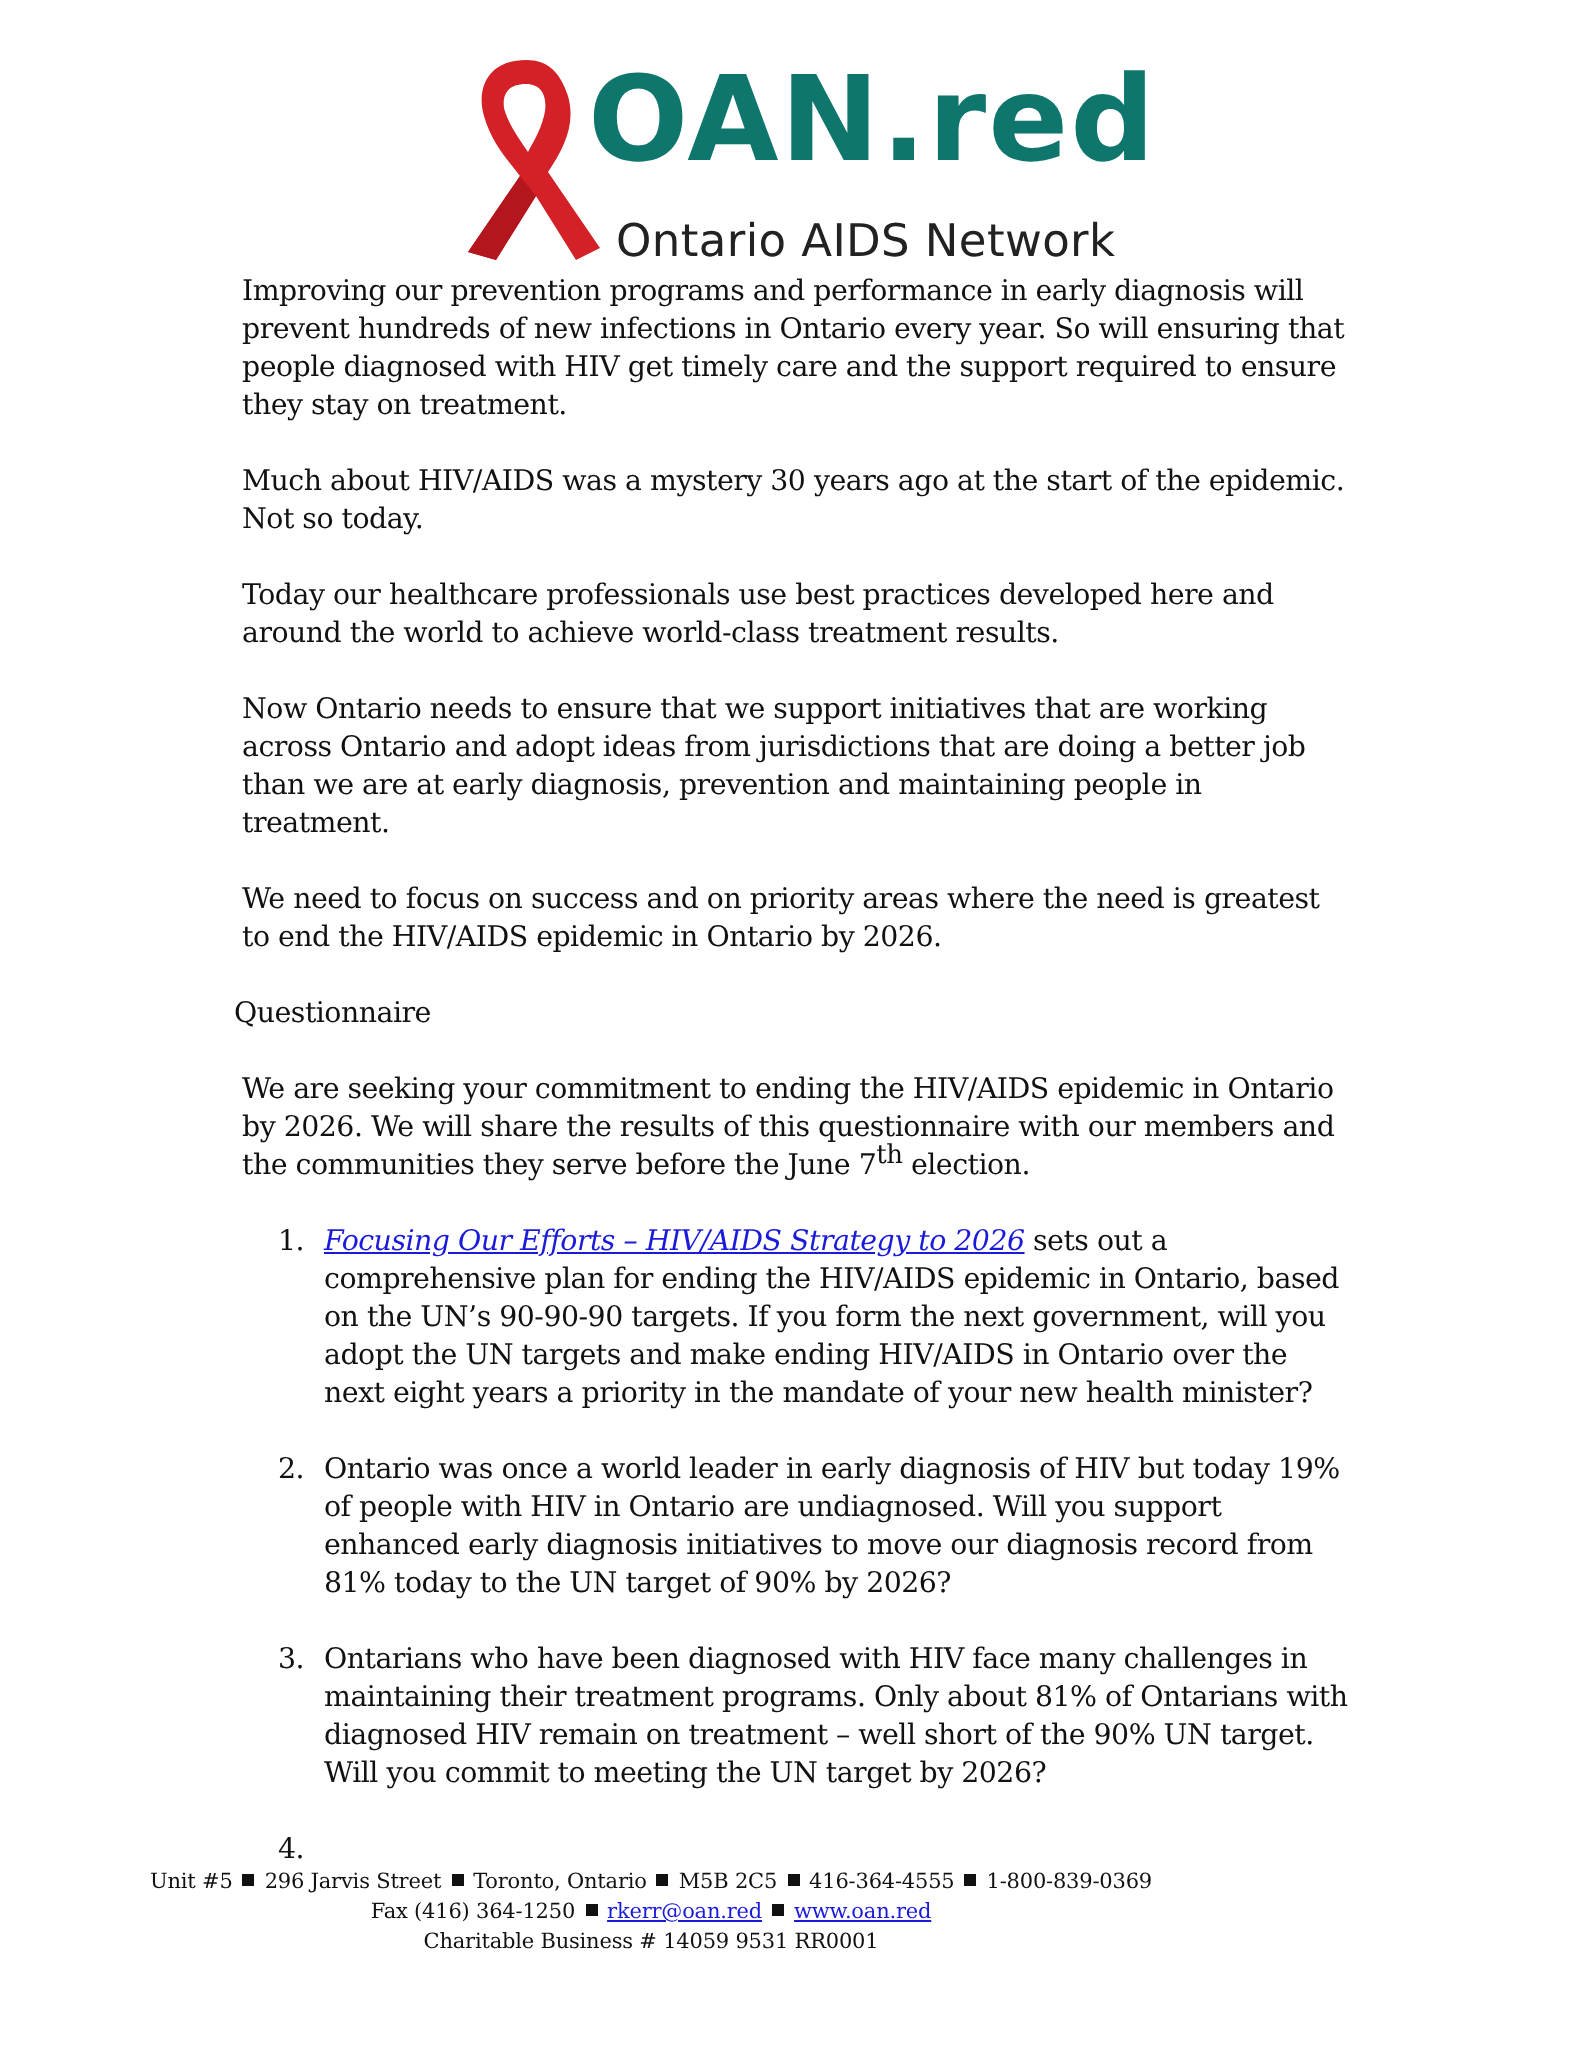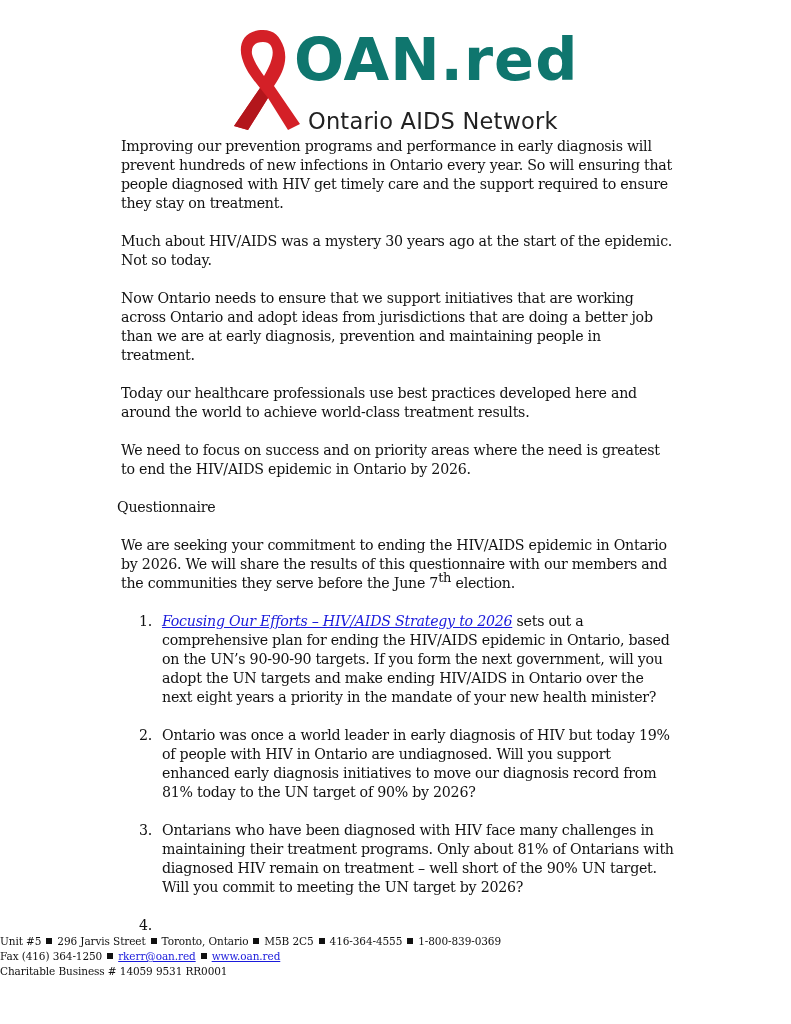--- a/index.html
+++ b/index.html
@@ -13,42 +13,42 @@
          font-size: 22.5px; color: #222; line-height: 26px; letter-spacing: 0.2px; }
   .content { position: absolute; left: 117px; top: 137px; width: 560px;
              font-size: 14.2px; line-height: 19px; letter-spacing: -0.25px; }
   .content p { margin: 0 0 19px 4px; }
   .heading { font-weight: normal; margin: 0 0 19px 0; }
   ol { margin: 0; padding: 0; list-style: none; }
   ol li { position: relative; padding-left: 45px; margin-bottom: 19px; }
   ol li .num { position: absolute; left: 22px; top: 0; }
   a.doclink { color: #1a1adb; font-style: italic; text-decoration: underline; }
   sup { font-size: 13px; line-height: 0; }
-  .footer { position: absolute; left: 0; top: 934px; width: 651px; text-align: left;
+  .footer { position: absolute; left: 0; top: 934px; width: 651px; text-align: center;
             font-size: 10.5px; line-height: 15px; color: #111; letter-spacing: -0.1px; }
   .footer .sep { display: inline-block; width: 6px; height: 6px; background: #111; margin: 0 5px; vertical-align: 1px; }
   .footer a { color: #1a1adb; text-decoration: underline; }
 </style>
 </head>
 <body>
 
 <div class="logo">
   <svg class="ribbon" viewBox="0 0 78 106">
     <path d="M39 4 C20 4 14 18 18 32 C22 46 30 54 36 62 L10 100 L24 104 L44 72 L64 104 L76 98 L50 60 C58 48 64 36 60 22 C56 10 50 4 39 4 Z M39 16 C48 16 50 24 48 32 C46 40 42 46 40 50 C36 44 30 36 28 28 C27 20 31 16 39 16 Z" fill="#d42027"></path>
     <path d="M36 62 L10 100 L24 104 L44 72 Z" fill="#b3161c"></path>
   </svg>
   <div class="brand">OAN.red</div>
   <div class="org">Ontario AIDS Network</div>
 </div>
 
 <div class="content">
   <p>Improving our prevention programs and performance in early diagnosis will prevent hundreds of new infections in Ontario every year.  So will ensuring that people diagnosed with HIV get timely care and the support required to ensure they stay on treatment.</p>
   <p>Much about HIV/AIDS was a mystery 30 years ago at the start of the epidemic. Not so today.</p>
+  <p>Today our healthcare professionals use best practices developed here and around the world to achieve world-class treatment results.</p>
   <p>Now Ontario needs to ensure that we support initiatives that are working across Ontario and adopt ideas from jurisdictions that are doing a better job than we are at early diagnosis, prevention and maintaining people in treatment.</p>
-  <p>Today our healthcare professionals use best practices developed here and around the world to achieve world-class treatment results.</p>
   <p>We need to focus on success and on priority areas where the need is greatest to end the HIV/AIDS epidemic in Ontario by 2026.</p>
 
   <div class="heading">Questionnaire</div>
 
   <p><span>We are seeking your commitment to ending the HIV/AIDS epidemic in Ontario by 2026. We will share the results of this questionnaire with our members and the communities they serve before the June 7</span><sup>th</sup><span> election.</span></p>
 
   <ol>
     <li>
       <span class="num">1.</span>
       <a class="doclink">Focusing Our Efforts – HIV/AIDS Strategy to 2026</a><span> sets out a comprehensive plan for ending the HIV/AIDS epidemic in Ontario, based on the UN’s 90-90-90 targets. If you form the next government, will you adopt the UN targets and make ending HIV/AIDS in Ontario over the next eight years a priority in the mandate of your new health minister?</span>

